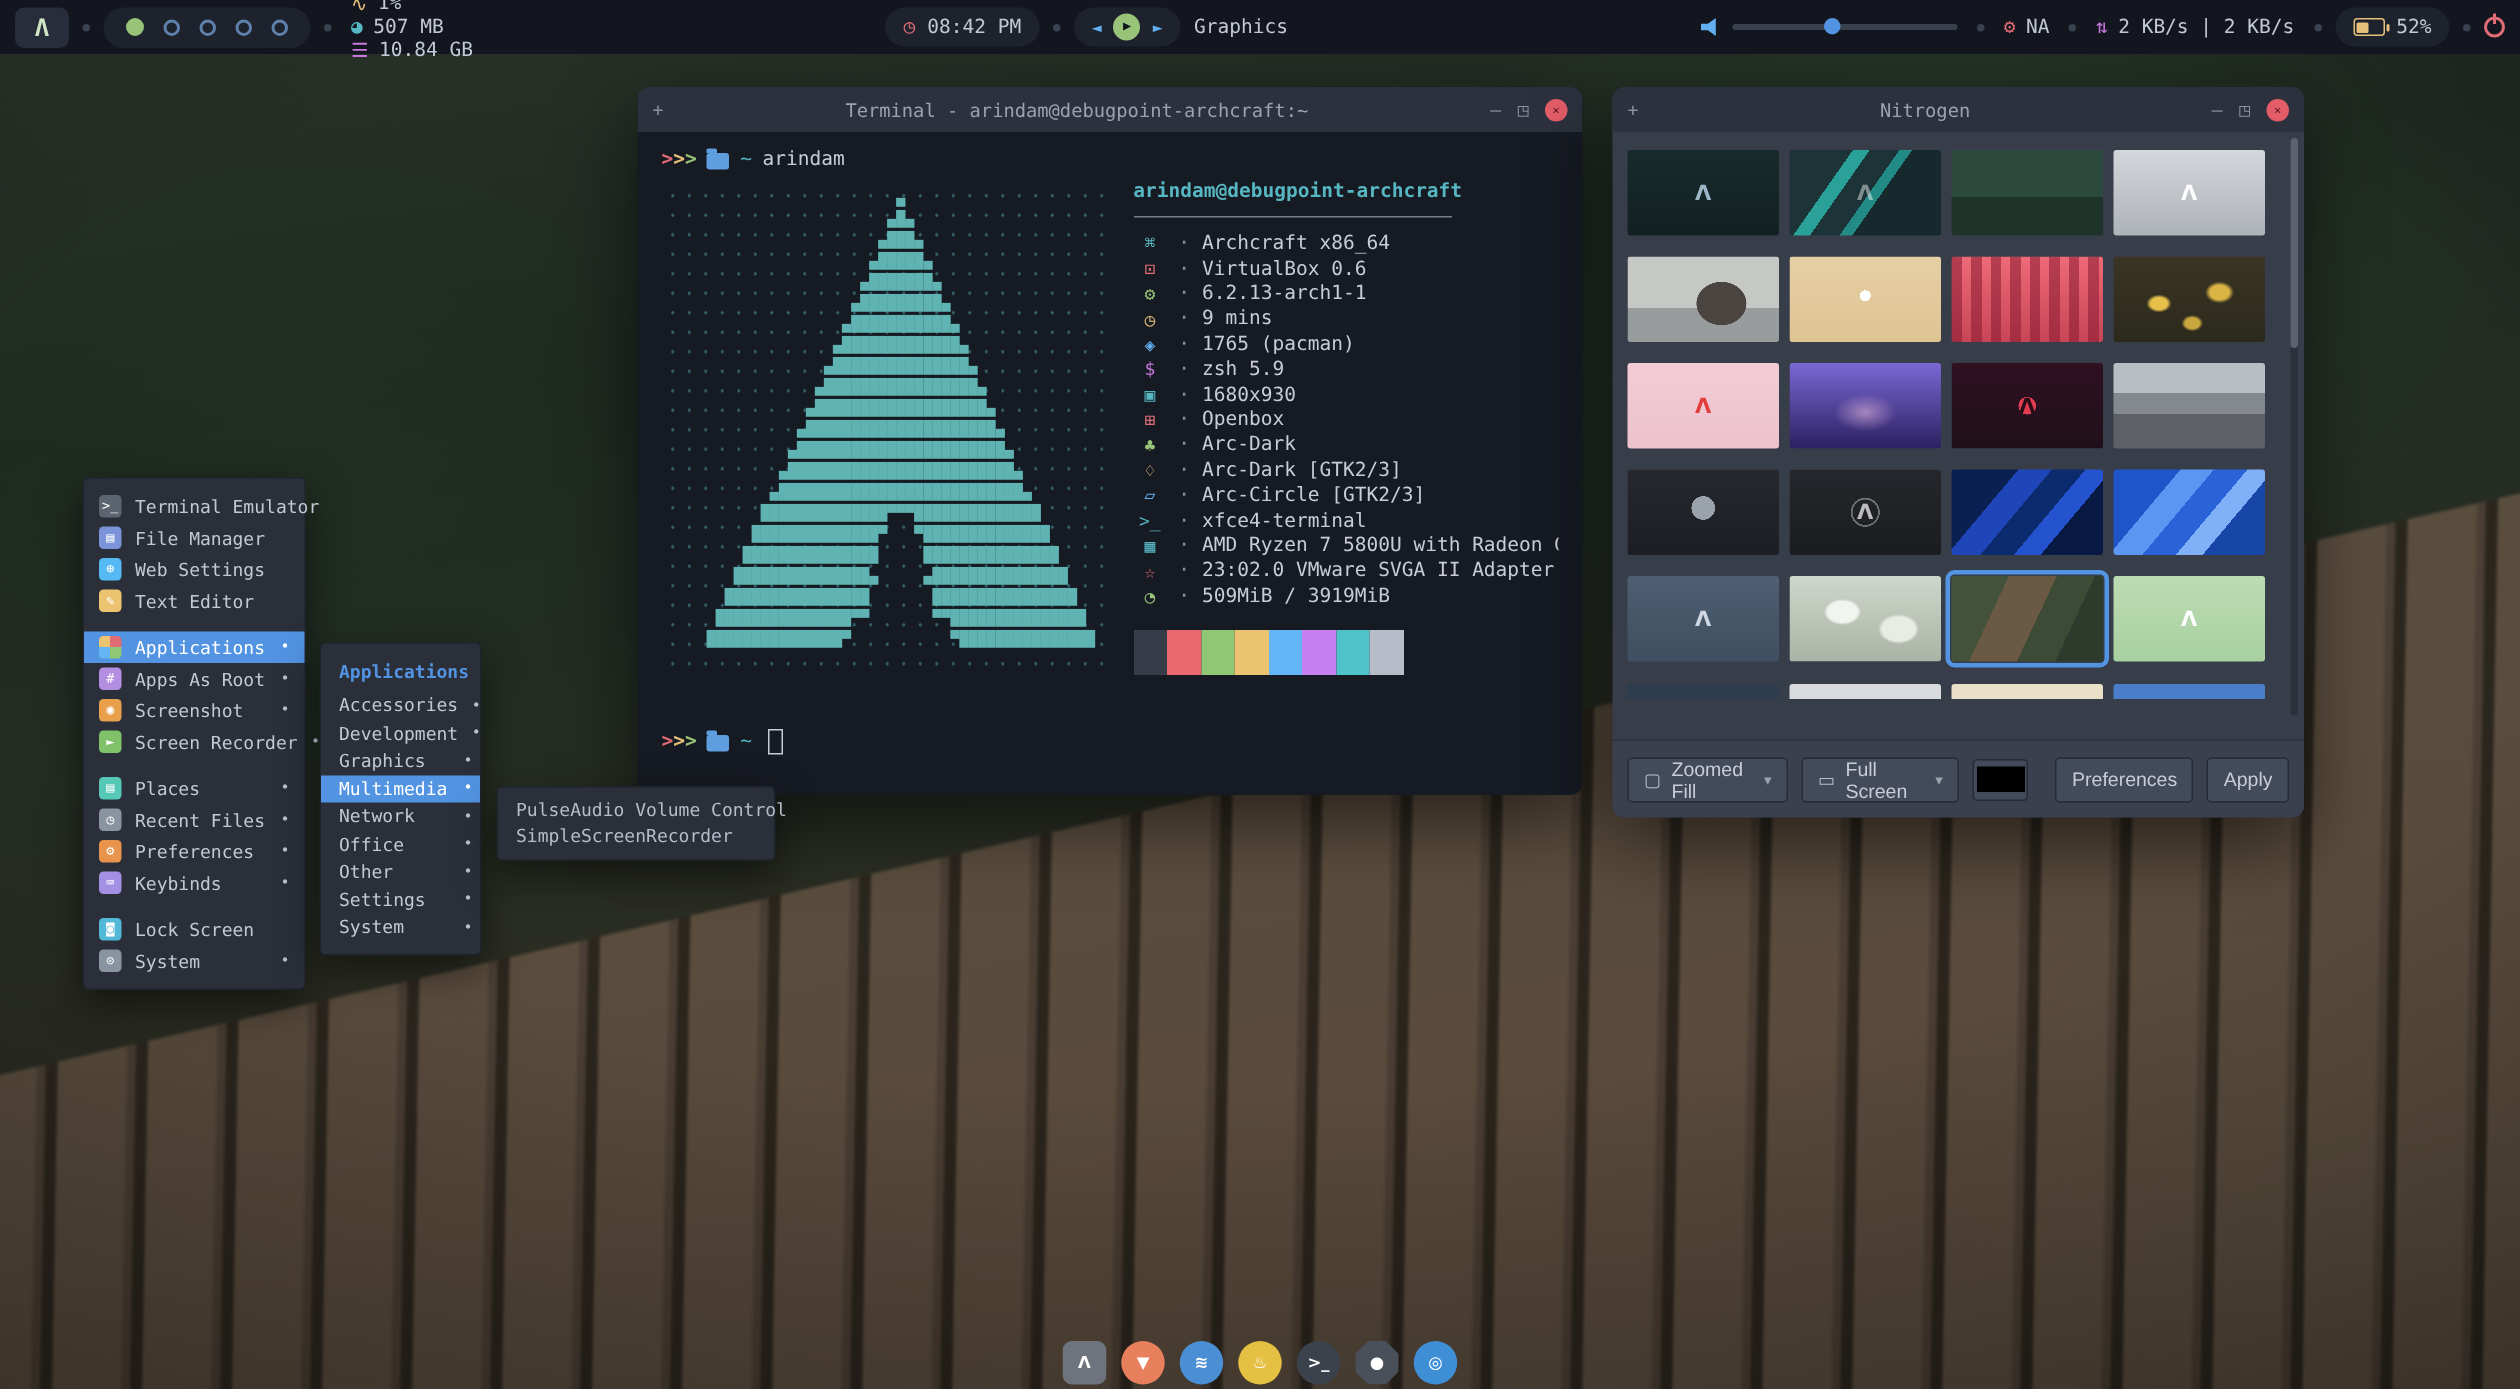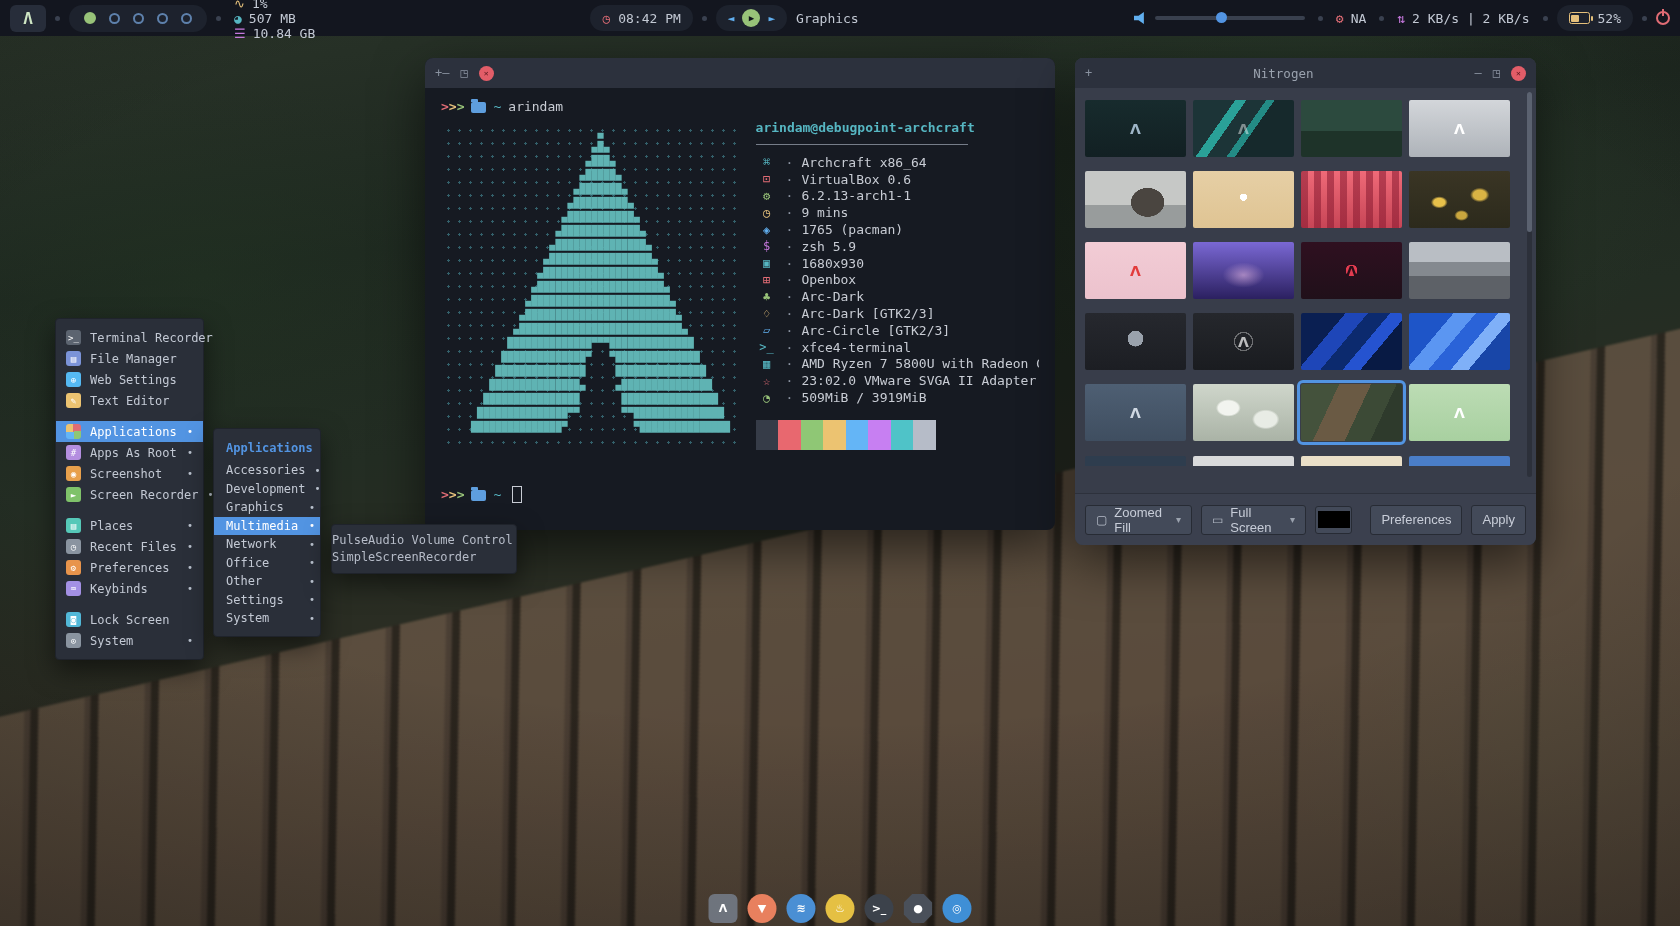--- a/index.html
+++ b/index.html
@@ -101,21 +101,21 @@
   .mi-ico{width:15px;height:15px;border-radius:3px;display:flex;align-items:center;justify-content:center;font-size:9px;color:#fff;flex:none}
   .mi-label{flex:1;white-space:nowrap}
   .mi-bullet{font-size:10px;color:#b8c0cc}
   .menu-item:not(.has-bullet) .mi-bullet{visibility:hidden}
   .menu-item.active .mi-bullet{color:#fff}
   .submenu{left:213px;top:428px;width:108px;padding:6px 0 8px}
   .submenu-header{height:26px;line-height:26px;padding:0 12px;color:#5294e2;font-weight:700}
   .sub-item{height:18.5px;display:flex;align-items:center;padding:0 5px 0 12px}
   .sub-item.active{background:#5294e2;color:#fff}
   .popup{left:331px;top:524px;width:186px;padding:7px 0}
-  .popup-item{height:17px;line-height:17px;padding:0 0;color:#b6bcc8;white-space:nowrap}
+  .popup-item{height:17px;line-height:17px;padding:0 12px;color:#b6bcc8;white-space:nowrap}
 
   
   .dock{position:fixed;left:50%;bottom:3px;transform:translateX(-50%);display:flex;gap:10px;align-items:center;z-index:40}
   .dock-item{width:29px;height:29px;border-radius:50%;display:flex;align-items:center;justify-content:center;
     color:#fff;font-size:11px;font-weight:700;font-family:"DejaVu Sans",sans-serif}
   .dock-item.square{border-radius:6px}
   .dock-item.octagon{border-radius:0;clip-path:polygon(30% 0,70% 0,100% 30%,100% 70%,70% 100%,30% 100%,0 70%,0 30%)}
 </style>
 </head>
 <body>
@@ -194,20 +194,21 @@
     </span>
     <span>52%</span>
   </div>
   <div class="sep-dot"></div>
   <div class="power-icon"></div>
 </div>
 
 <div class="window terminal">
   <div class="titlebar">
     <span class="tb-glyph">+</span>
+    <span class="tb-title">Terminal - arindam@debugpoint-archcraft:~</span>
     <span class="tb-btns">
       <span class="tb-glyph">–</span>
       <span class="tb-glyph">◳</span>
       <span class="tb-close">✕</span>
     </span>
   </div>
   <div class="term-body">
     <div class="cmdline">
       <span style="display:flex">
 
@@ -457,21 +458,21 @@
     <div class="nit-btn">
         <span>Apply</span>
       </div>
   </div>
 </div>
 
 <div class="obmenu rootmenu">
 
 <div class="menu-item">
       <span class="mi-ico" style="background: rgb(92, 100, 112);">&gt;_</span>
-      <span class="mi-label">Terminal Recorder</span>
+      <span class="mi-label">Terminal Emulator</span>
       <span class="mi-bullet">•</span>
     </div>
     <div class="menu-item">
       <span class="mi-ico" style="background: rgb(123, 147, 216);">▤</span>
       <span class="mi-label">File Manager</span>
       <span class="mi-bullet">•</span>
     </div>
     <div class="menu-item">
       <span class="mi-ico" style="background: rgb(85, 185, 243);">⊕</span>
       <span class="mi-label">Web Settings</span>

